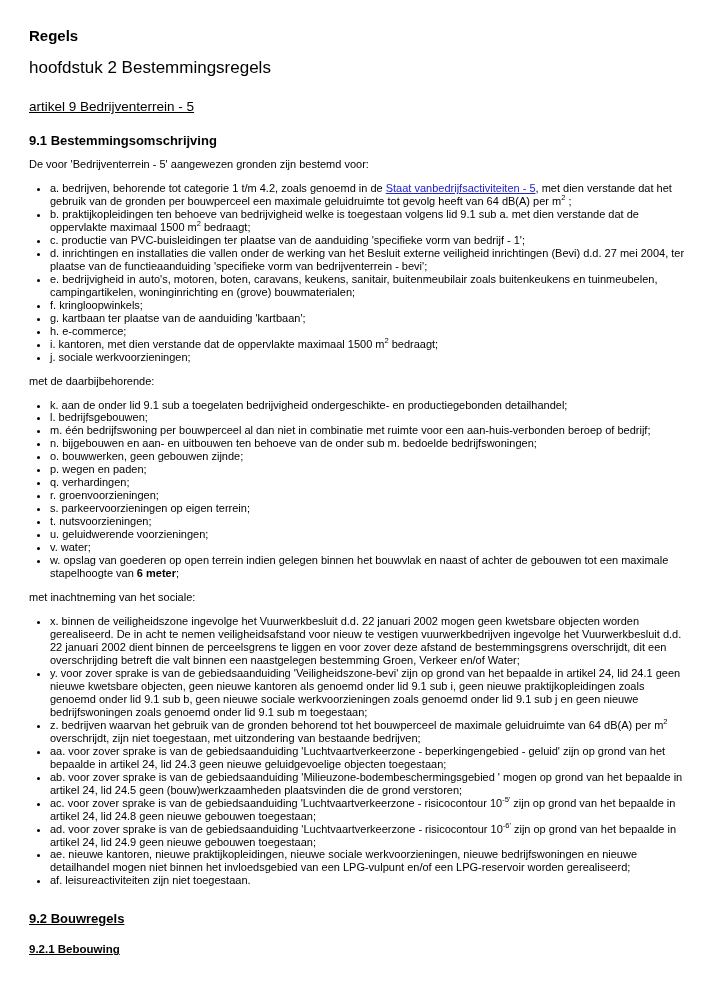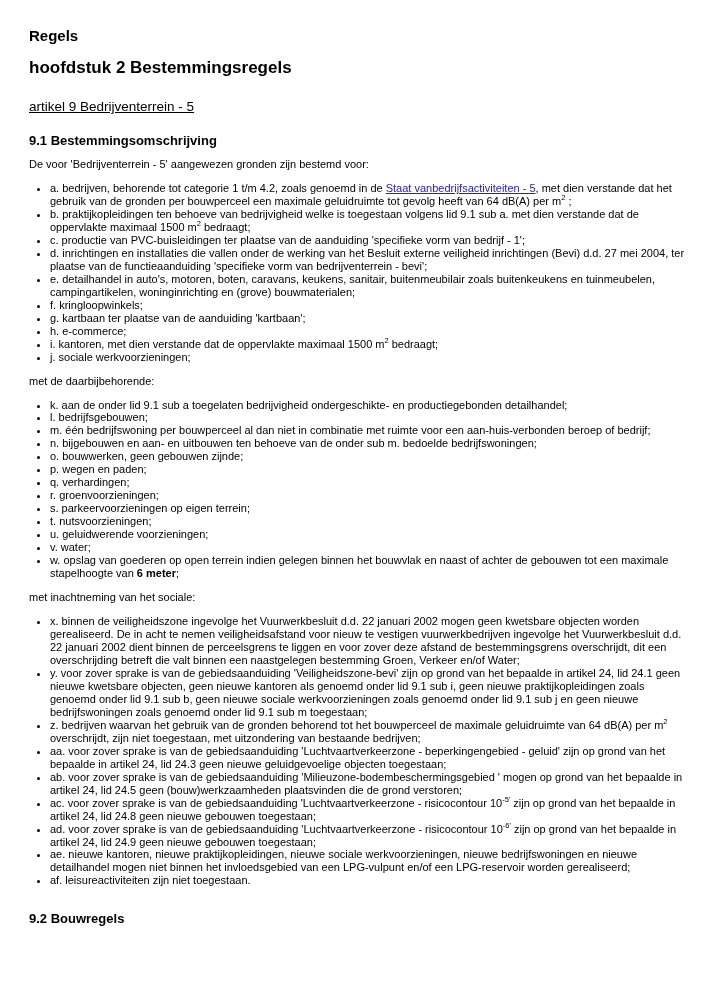--- a/index.html
+++ b/index.html
@@ -14,21 +14,21 @@
     padding: 27px 25px 20px 29px;
     overflow: hidden;
   }
   .h-title {
     font-size: 15px;
     font-weight: bold;
     margin-bottom: 14px;
   }
   .h-chapter {
     font-size: 17px;
-    font-weight: bold;
+    font-weight: normal;
     margin-bottom: 21px;
   }
   .h-article {
     font-size: 13.5px;
     font-weight: normal;
     text-decoration: underline;
     margin-bottom: 19px;
   }
   .h-section {
     font-size: 13px;
@@ -56,42 +56,42 @@
     font-size: 7.5px;
     line-height: 0;
     vertical-align: super;
   }
   a {
     color: var(--link-color, #2222cc);
     text-decoration: underline;
     cursor: pointer;
   }
   .gap-before { margin-top: 24px; }
-  .section-92 { margin-top: 24px; }
+  .section-92 { margin-top: 24px; text-decoration: underline; }
   .section-92 .h-section { margin-bottom: 17px; }
 </style>
 </head>
 <body>
 
 <div class="h-title">Regels</div>
 
 <div class="h-chapter">hoofdstuk 2 Bestemmingsregels</div>
 
 <div class="h-article">artikel 9 Bedrijventerrein - 5</div>
 
 <div class="h-section">9.1 Bestemmingsomschrijving</div>
 
 <p class="body-text">De voor 'Bedrijventerrein - 5' aangewezen gronden zijn bestemd voor:</p>
 
 <ul class="doc-list">
     <li>a. bedrijven, behorende tot categorie 1 t/m 4.2, zoals genoemd in de <a href="#">Staat vanbedrijfsactiviteiten - 5</a>, met dien verstande dat het gebruik van de gronden per bouwperceel een maximale geluidruimte tot gevolg heeft van 64 dB(A) per m<sup>2</sup> ;</li>
     <li>b. praktijkopleidingen ten behoeve van bedrijvigheid welke is toegestaan volgens lid 9.1 sub a. met dien verstande dat de oppervlakte maximaal 1500 m<sup>2</sup> bedraagt;</li>
     <li>c. productie van PVC-buisleidingen ter plaatse van de aanduiding 'specifieke vorm van bedrijf - 1';</li>
     <li>d. inrichtingen en installaties die vallen onder de werking van het Besluit externe veiligheid inrichtingen (Bevi) d.d. 27 mei 2004, ter plaatse van de functieaanduiding 'specifieke vorm van bedrijventerrein - bevi';</li>
-    <li>e. detailhandel in auto's, motoren, boten, caravans, keukens, sanitair, buitenmeubilair zoals buitenkeukens en tuinmeubelen, campingartikelen, woninginrichting en (grove) bouwmaterialen;</li>
+    <li>e. bedrijvigheid in auto's, motoren, boten, caravans, keukens, sanitair, buitenmeubilair zoals buitenkeukens en tuinmeubelen, campingartikelen, woninginrichting en (grove) bouwmaterialen;</li>
     <li>f. kringloopwinkels;</li>
     <li>g. kartbaan ter plaatse van de aanduiding 'kartbaan';</li>
     <li>h. e-commerce;</li>
     <li>i. kantoren, met dien verstande dat de oppervlakte maximaal 1500 m<sup>2</sup> bedraagt;</li>
     <li>j. sociale werkvoorzieningen;</li>
   </ul>
 
 <p class="body-text">met de daarbijbehorende:</p>
 
 <ul class="doc-list">
@@ -119,13 +119,14 @@
     <li>aa. voor zover sprake is van de gebiedsaanduiding 'Luchtvaartverkeerzone - beperkingengebied - geluid' zijn op grond van het bepaalde in artikel 24, lid 24.3 geen nieuwe geluidgevoelige objecten toegestaan;</li>
     <li>ab. voor zover sprake is van de gebiedsaanduiding 'Milieuzone-bodembeschermingsgebied ' mogen op grond van het bepaalde in artikel 24, lid 24.5 geen (bouw)werkzaamheden plaatsvinden die de grond verstoren;</li>
     <li>ac. voor zover sprake is van de gebiedsaanduiding 'Luchtvaartverkeerzone - risicocontour 10<sup>-5'</sup> zijn op grond van het bepaalde in artikel 24, lid 24.8 geen nieuwe gebouwen toegestaan;</li>
     <li>ad. voor zover sprake is van de gebiedsaanduiding 'Luchtvaartverkeerzone - risicocontour 10<sup>-6'</sup> zijn op grond van het bepaalde in artikel 24, lid 24.9 geen nieuwe gebouwen toegestaan;</li>
     <li>ae. nieuwe kantoren, nieuwe praktijkopleidingen, nieuwe sociale werkvoorzieningen, nieuwe bedrijfswoningen en nieuwe detailhandel mogen niet binnen het invloedsgebied van een LPG-vulpunt en/of een LPG-reservoir worden gerealiseerd;</li>
     <li>af. leisureactiviteiten zijn niet toegestaan.</li>
   </ul>
 
 <div class="section-92">
   <div class="h-section">9.2 Bouwregels</div>
+  <div class="h-subsection">9.2.1 Bebouwing</div>
 </div>
 
 </body></html>

